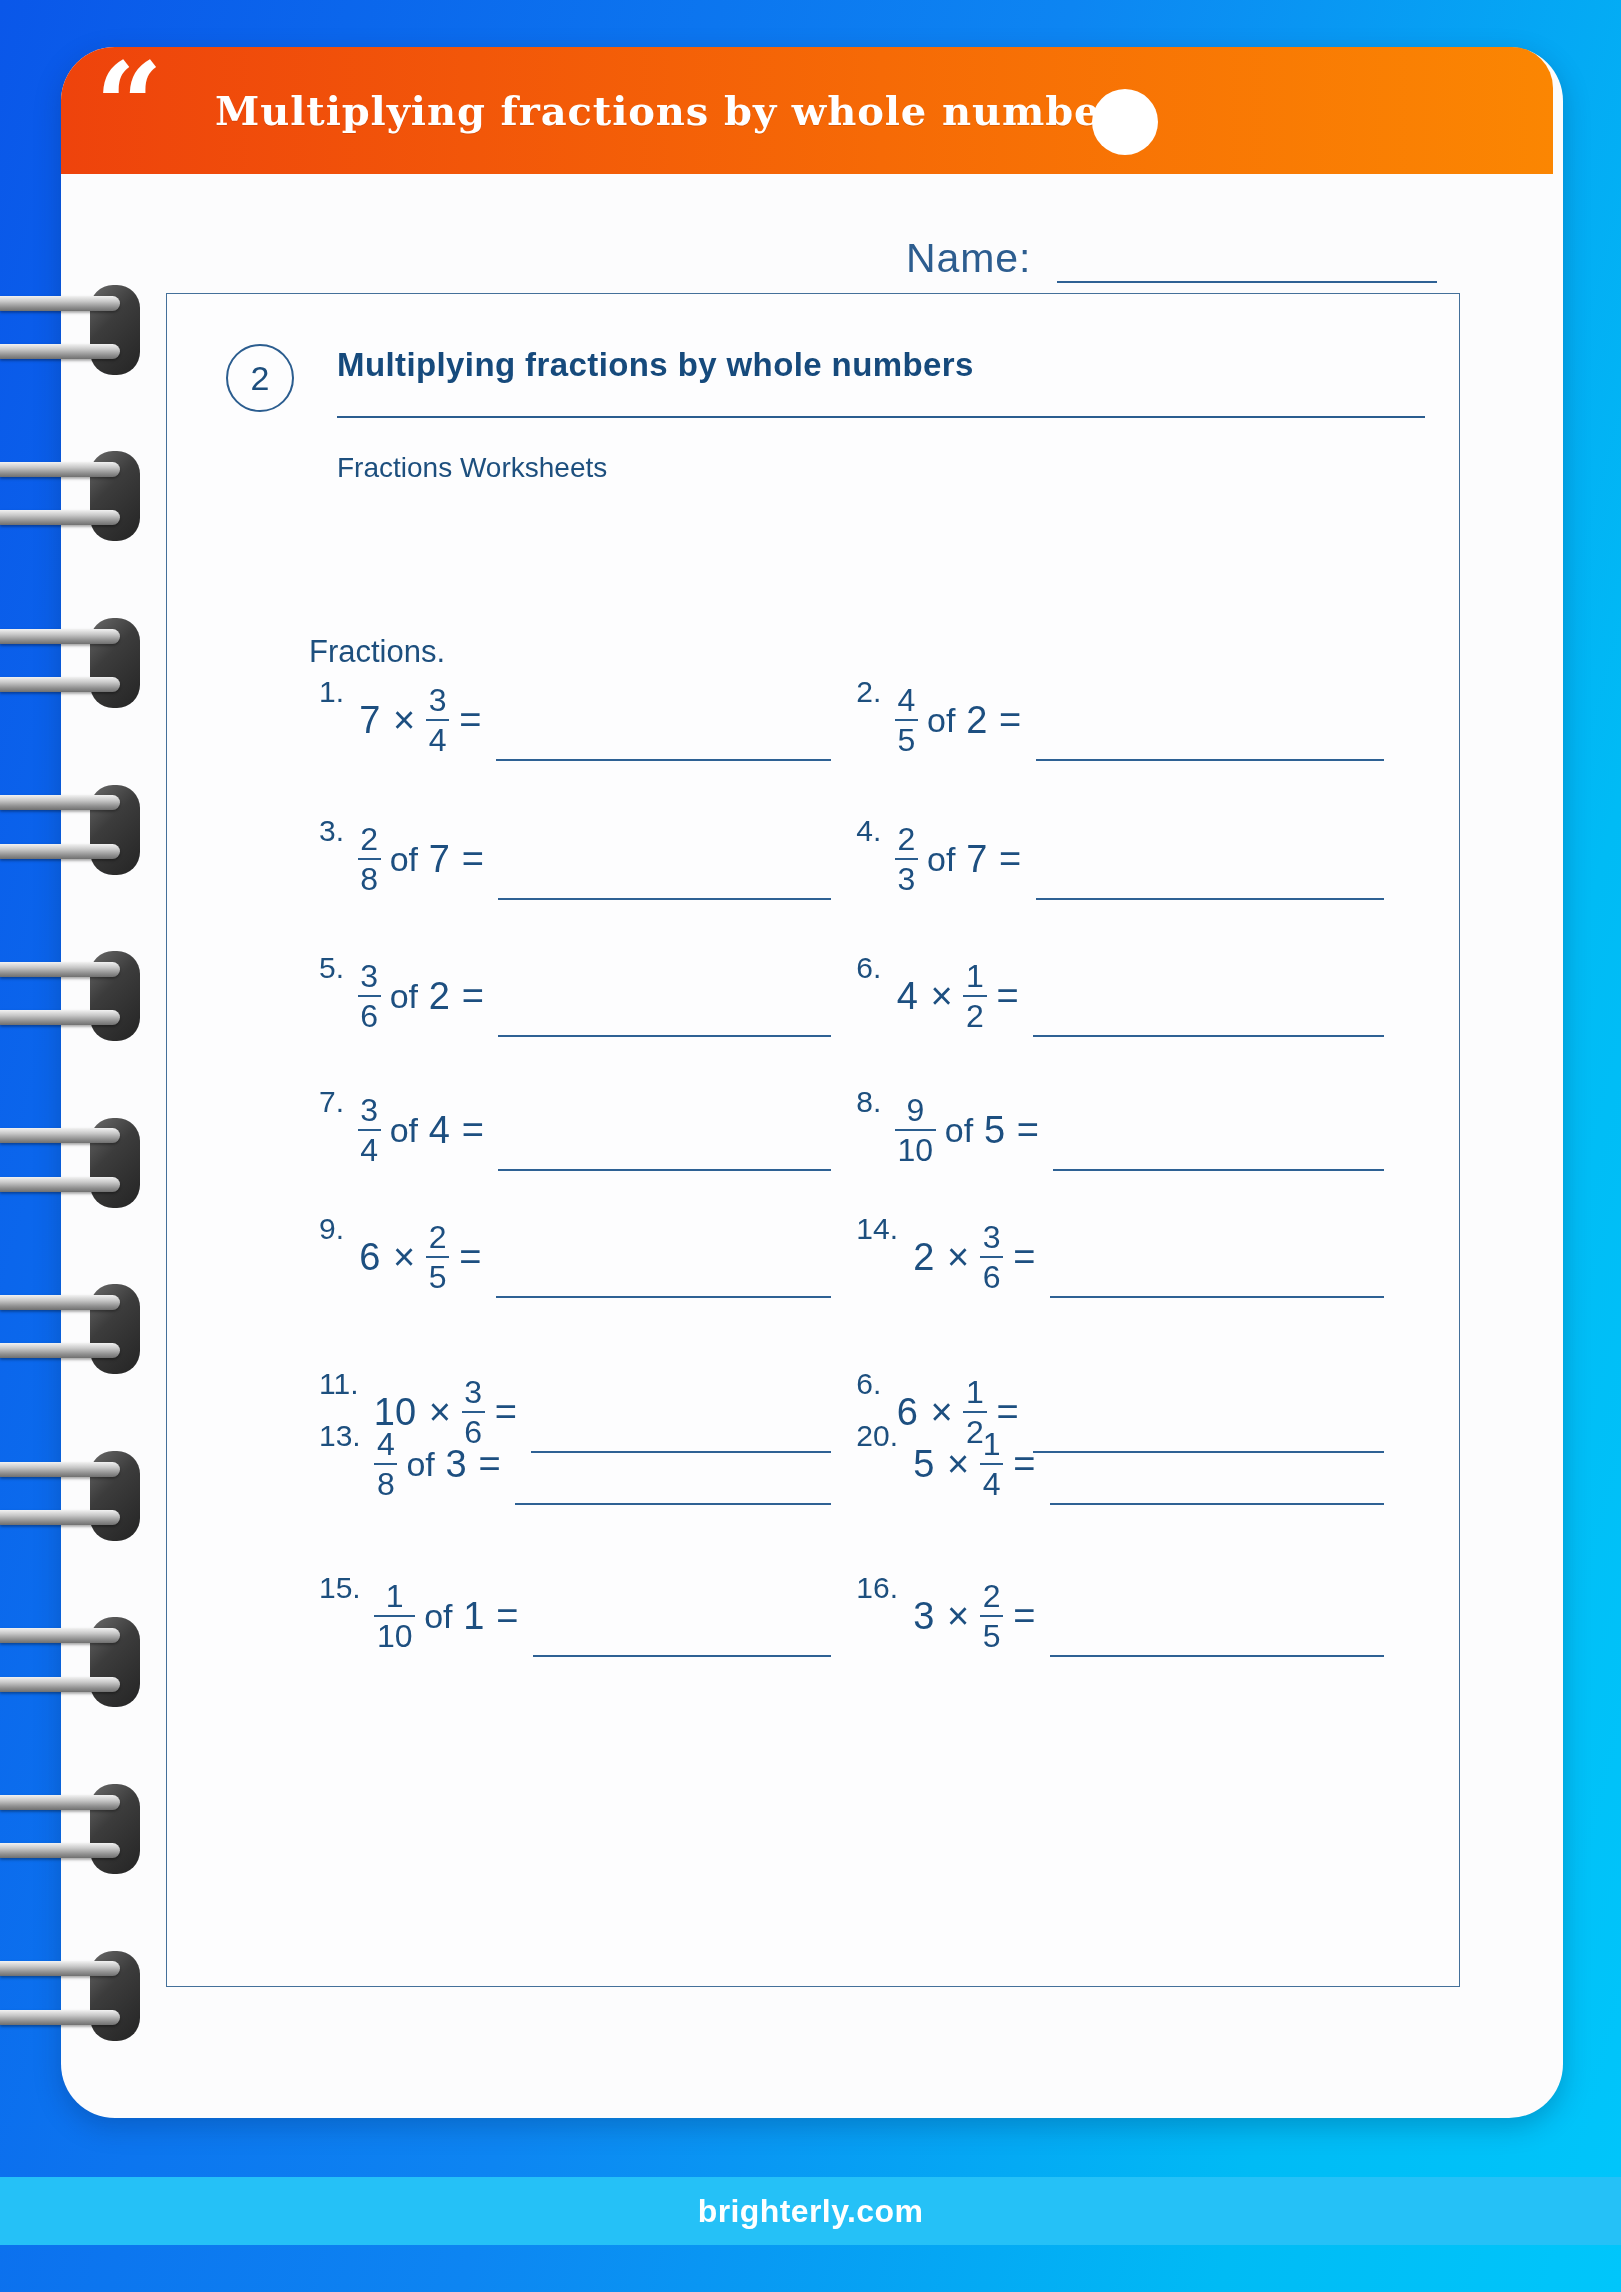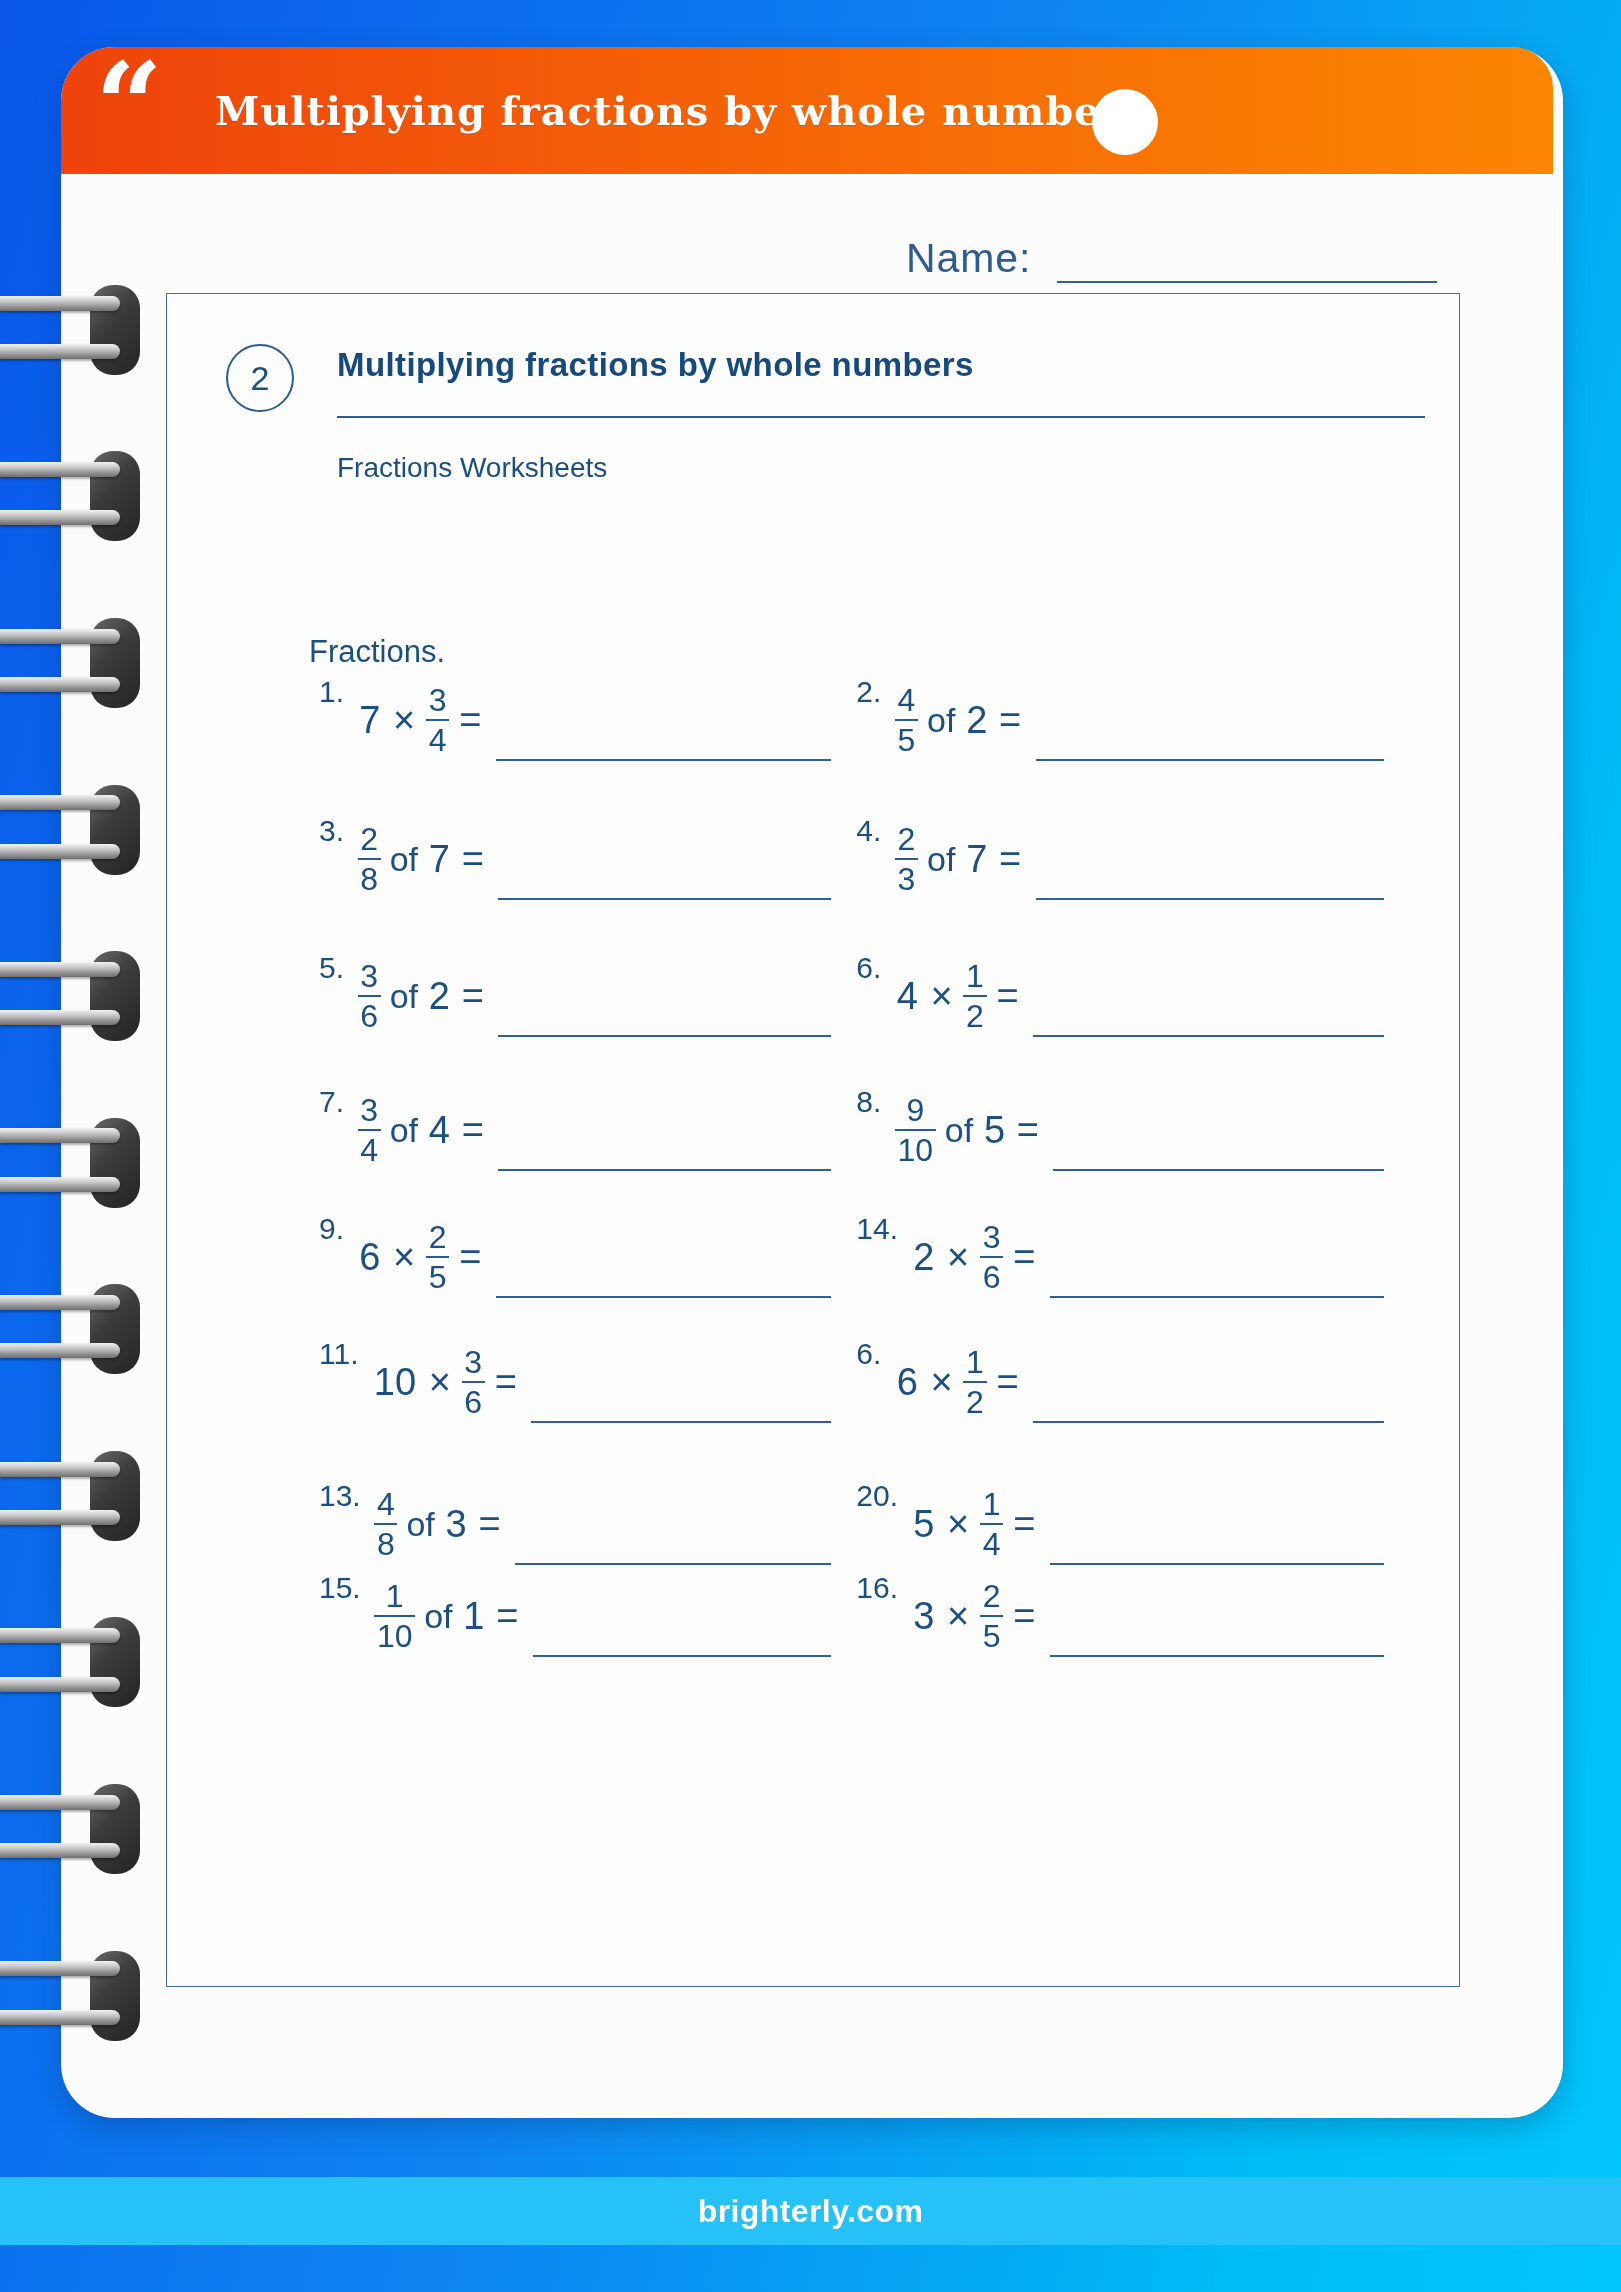--- a/index.html
+++ b/index.html
@@ -341,21 +341,21 @@
     <span class="op">×</span>
     <span class="frac">
       <span class="n">3</span>
       <span class="bar"></span>
       <span class="d">6</span>
     </span>
     <span class="eq">=</span>
     <span class="ans-line"></span>
   </div>
       </div>
-      <div class="p-row" style="top: 662px;">
+      <div class="p-row" style="top: 692px;">
         <div class="p-cell c1">
     <span class="p-num">11.</span>
     <span class="whole">10</span>
     <span class="op">×</span>
     <span class="frac">
       <span class="n">3</span>
       <span class="bar"></span>
       <span class="d">6</span>
     </span>
     <span class="eq">=</span>
@@ -367,21 +367,21 @@
     <span class="op">×</span>
     <span class="frac">
       <span class="n">1</span>
       <span class="bar"></span>
       <span class="d">2</span>
     </span>
     <span class="eq">=</span>
     <span class="ans-line"></span>
   </div>
       </div>
-      <div class="p-row" style="top: 804px;">
+      <div class="p-row" style="top: 744px;">
         <div class="p-cell c1">
     <span class="p-num">13.</span>
     <span class="frac">
       <span class="n">4</span>
       <span class="bar"></span>
       <span class="d">8</span>
     </span>
     <span class="of-word">of</span>
     <span class="whole">3</span>
     <span class="eq">=</span>

